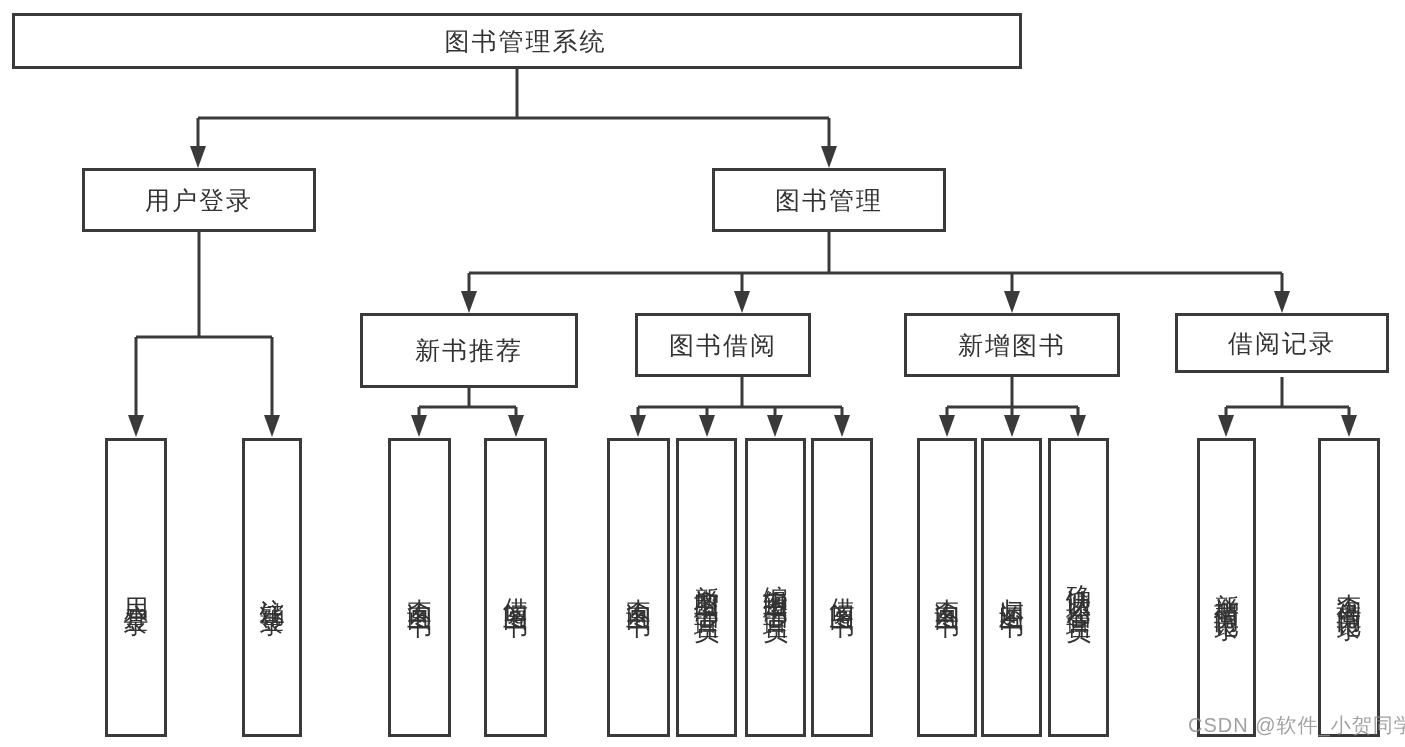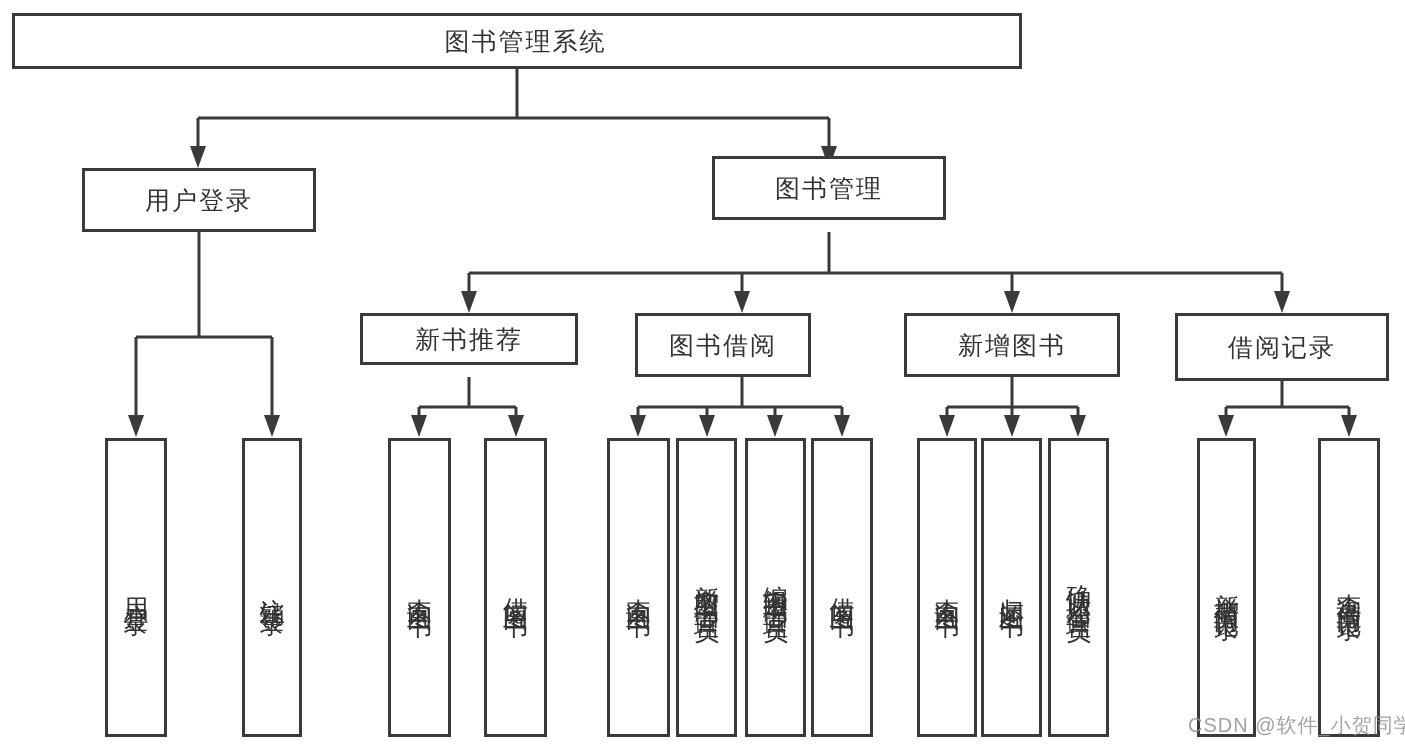--- a/index.html
+++ b/index.html
@@ -65,26 +65,26 @@
     <polygon points="1004,415 1020,415 1012,437"></polygon>
     <polygon points="1070,415 1086,415 1078,437"></polygon>
     <polygon points="1218,415 1234,415 1226,437"></polygon>
     <polygon points="1341,415 1357,415 1349,437"></polygon>
   </g>
 </svg>
 
 <div class="node h-node" style="left:12px;top:13px;width:1010px;height:56px;padding-left:17px;">图书管理系统</div>
 
 <div class="node h-node" style="left:82px;top:168px;width:234px;height:64px;">用户登录</div>
-<div class="node h-node" style="left:712px;top:156px;width:234px;height:64px;">图书管理</div>
+<div class="node h-node" style="left:712px;top:168px;width:234px;height:64px;">图书管理</div>
 
-<div class="node h-node" style="left:360px;top:313px;width:218px;height:52px;">新书推荐</div>
+<div class="node h-node" style="left:360px;top:313px;width:218px;height:75px;">新书推荐</div>
 <div class="node h-node" style="left:635px;top:313px;width:176px;height:64px;">图书借阅</div>
 <div class="node h-node" style="left:904px;top:313px;width:216px;height:64px;">新增图书</div>
-<div class="node h-node" style="left:1175px;top:313px;width:214px;height:68px;">借阅记录</div>
+<div class="node h-node" style="left:1175px;top:313px;width:214px;height:60px;">借阅记录</div>
 
 <div class="node v-node" style="left:105px;top:438px;width:62px;height:299px;">
   <span>用户登录</span>
 </div>
 <div class="node v-node" style="left:242px;top:438px;width:60px;height:299px;">
   <span>注销登录</span>
 </div>
 
 <div class="node v-node" style="left:388px;top:438px;width:63px;height:299px;">
   <span>查询图书</span>

